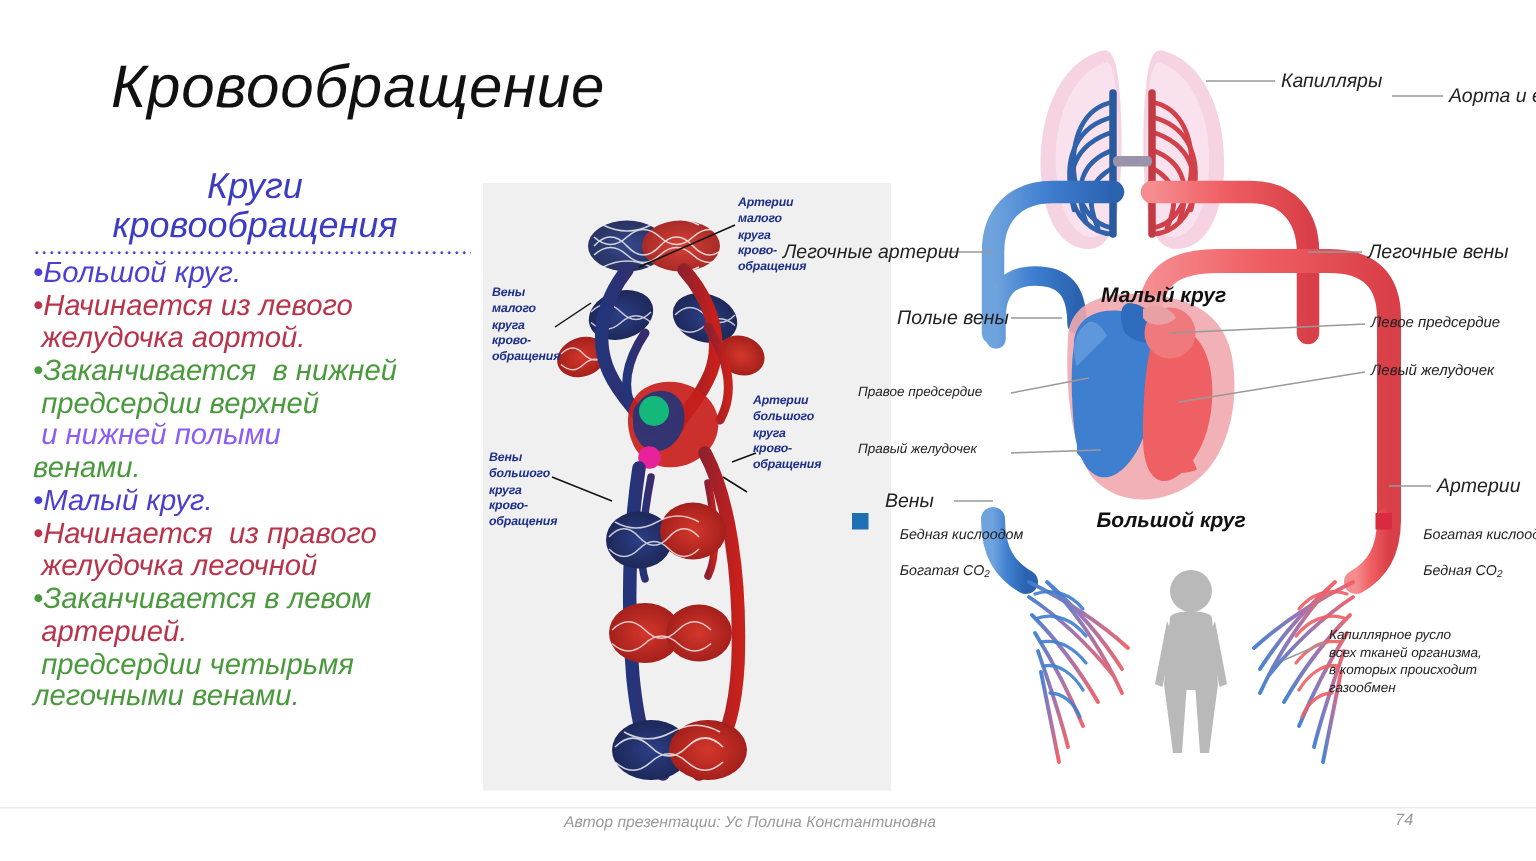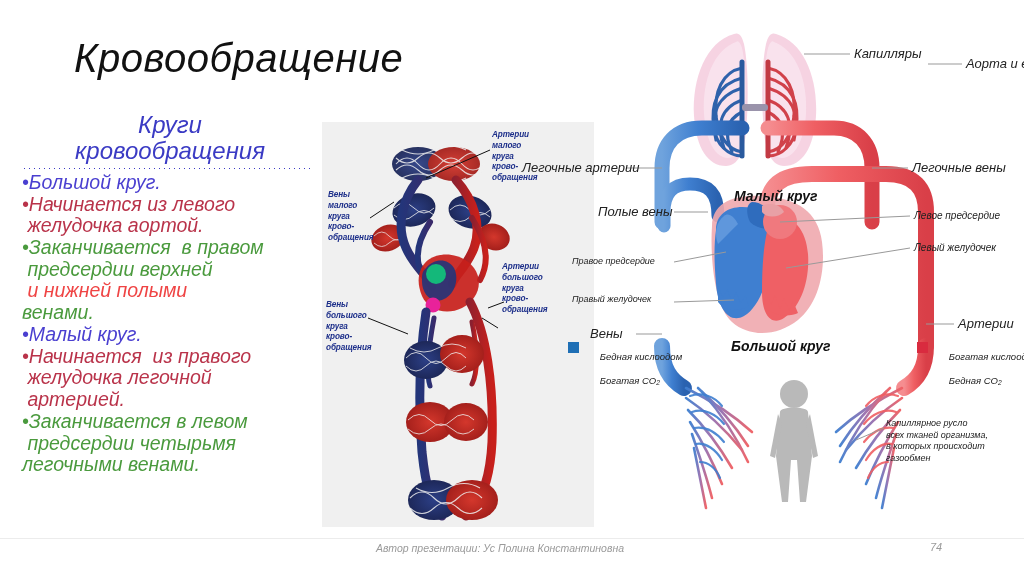--- a/index.html
+++ b/index.html
@@ -88,29 +88,29 @@
   <div class="left-panel">
     <div class="lp-head" style="color: rgb(59, 59, 196);">
       <span class="l1">Круги</span>
       <span class="l2">кровообращения</span>
     </div>
     <div class="dotted-rule"></div>
     <div class="bullets" id="bullets-host">
         <div class="bline" style="color: rgb(74, 63, 208);">•Большой круг.</div>
         <div class="bline" style="color: rgb(185, 51, 74);">•Начинается из левого</div>
         <div class="bline" style="color: rgb(185, 51, 74);"> желудочка аортой.</div>
-        <div class="bline" style="color: rgb(74, 154, 61);">•Заканчивается  в правом</div>
+        <div class="bline" style="color: rgb(74, 154, 61);">•Заканчивается  в нижней</div>
         <div class="bline" style="color: rgb(74, 154, 61);"> предсердии верхней</div>
-        <div class="bline" style="color: #ef4444;"> и нижней полыми</div>
+        <div class="bline" style="color: #8b5cf6;"> и нижней полыми</div>
         <div class="bline" style="color: rgb(74, 154, 61);">венами.</div>
         <div class="bline" style="color: rgb(74, 63, 208);">•Малый круг.</div>
         <div class="bline" style="color: rgb(185, 51, 74);">•Начинается  из правого</div>
         <div class="bline" style="color: rgb(185, 51, 74);"> желудочка легочной</div>
+        <div class="bline" style="color: rgb(74, 154, 61);">•Заканчивается в левом</div>
         <div class="bline" style="color: rgb(185, 51, 74);"> артерией.</div>
-        <div class="bline" style="color: rgb(74, 154, 61);">•Заканчивается в левом</div>
         <div class="bline" style="color: rgb(74, 154, 61);"> предсердии четырьмя</div>
         <div class="bline" style="color: rgb(74, 154, 61);">легочными венами.</div>
       </div>
   </div>
 
   <div class="mid-panel">
     <div class="mid-inner">
       <svg width="272" height="405" viewBox="0 0 272 405">
         <defs>
           <linearGradient id="mgV" x1="0" y1="0" x2="1" y2="0">

